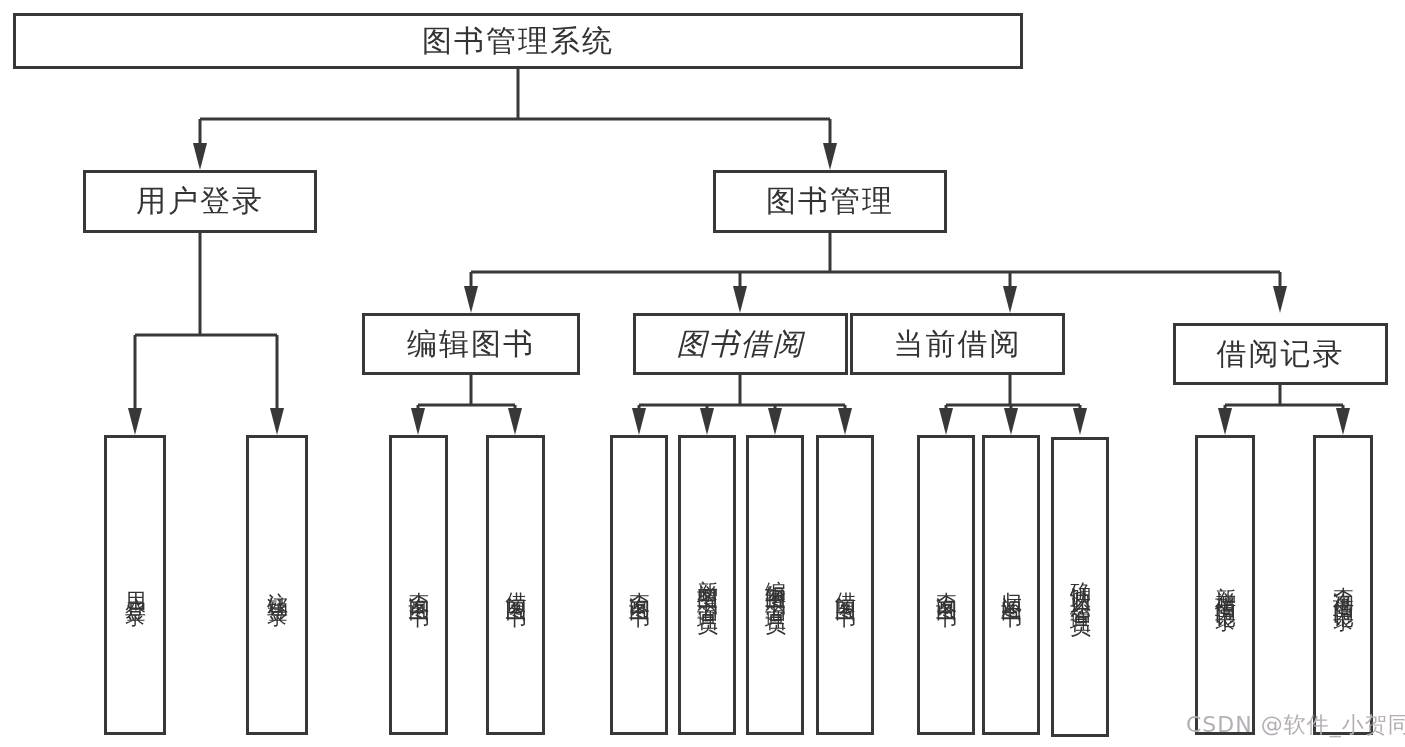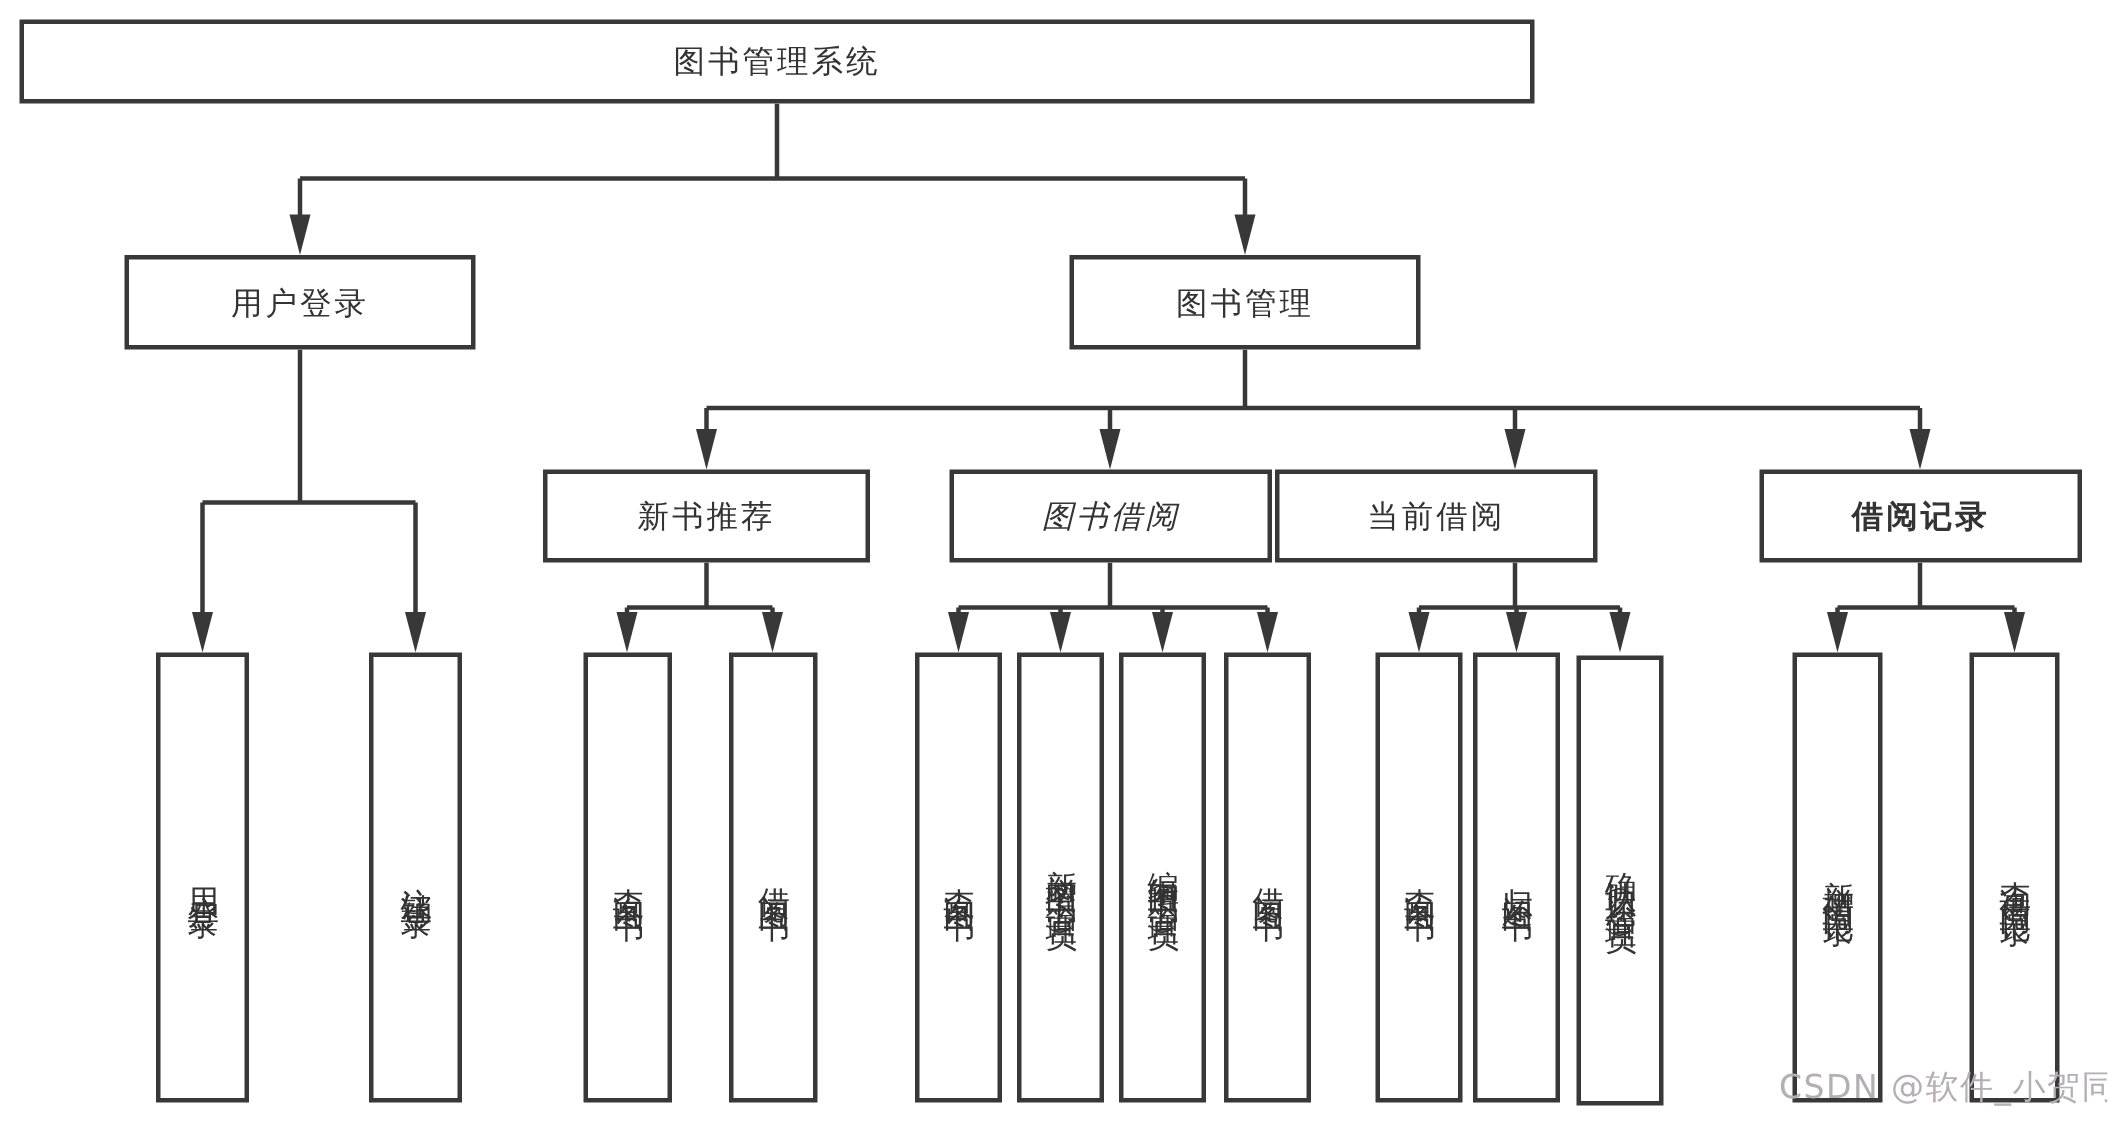--- a/index.html
+++ b/index.html
@@ -23,21 +23,21 @@
   .node {
     position: absolute;
     box-sizing: border-box;
     border: 3px solid #383838;
     background: #ffffff;
     display: flex;
     align-items: center;
     justify-content: center;
   }
   .h-node {
-    font-size: 21px;
+    font-size: 30px;
     letter-spacing: 2px;
     white-space: nowrap;
   }
   .v-node {
     writing-mode: vertical-rl;
     text-orientation: mixed;
     font-size: 21px;
     letter-spacing: 5px;
     line-height: 1;
     padding: 6px 0;
@@ -132,24 +132,24 @@
       <path d="M1343,405 V410"></path>
         <polygon points="1343,435 1336,408 1350,408"></polygon>
     </g>
   </svg>
 
   <div class="node h-node" style="left:13px; top:13px; width:1010px; height:56px;">图书管理系统</div>
 
   <div class="node h-node" style="left:83px; top:170px; width:234px; height:63px;">用户登录</div>
   <div class="node h-node" style="left:713px; top:170px; width:234px; height:63px;">图书管理</div>
 
-  <div class="node h-node" style="left:362px; top:313px; width:218px; height:62px;">新书推荐</div>
+  <div class="node h-node" style="left:362px; top:313px; width:218px; height:62px;">编辑图书</div>
   <div class="node h-node" style="left:633px; top:313px; width:215px; height:62px;font-style:italic;">图书借阅</div>
   <div class="node h-node" style="left:850px; top:313px; width:215px; height:62px;">当前借阅</div>
-  <div class="node h-node" style="left:1173px; top:313px; width:215px; height:62px;font-weight:bold;">借阅记录</div>
+  <div class="node h-node" style="left:1173px; top:323px; width:215px; height:62px;">借阅记录</div>
 
   <div class="node v-node" style="left:104px; top:435px; width:62px; height:300px;">用户登录</div>
   <div class="node v-node" style="left:246px; top:435px; width:62px; height:300px;">注销登录</div>
 
   <div class="node v-node" style="left:389px; top:435px; width:59px; height:300px;">查询图书</div>
   <div class="node v-node" style="left:486px; top:435px; width:59px; height:300px;">借阅图书</div>
 
   <div class="node v-node" style="left:610px; top:435px; width:58px; height:300px;">查询图书</div>
   <div class="node v-node" style="left:678px; top:435px; width:58px; height:300px;">新增图书（管理员）</div>
   <div class="node v-node" style="left:746px; top:435px; width:58px; height:300px;">编辑图书（管理员）</div>

